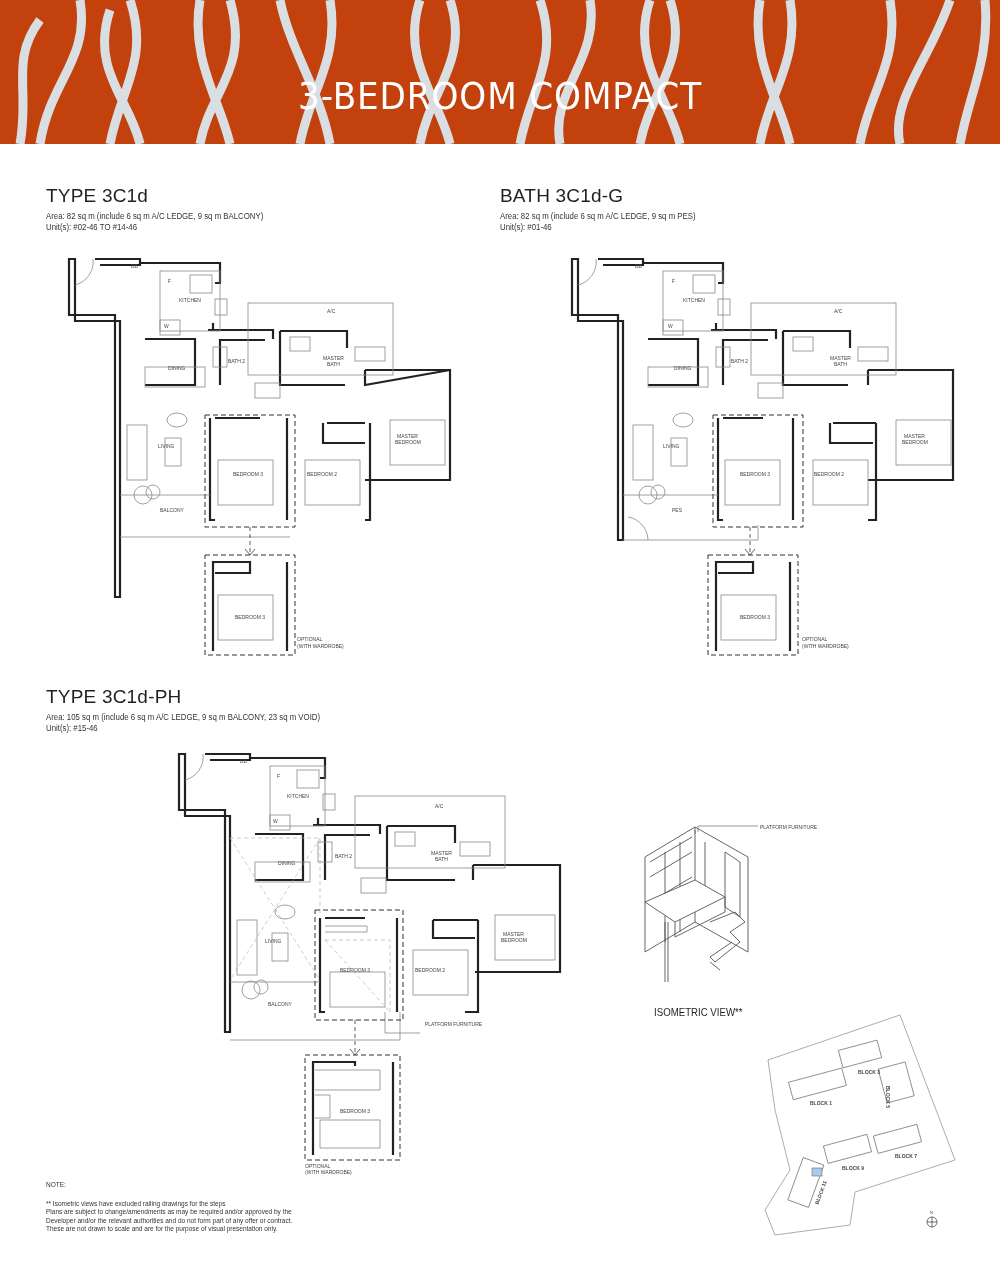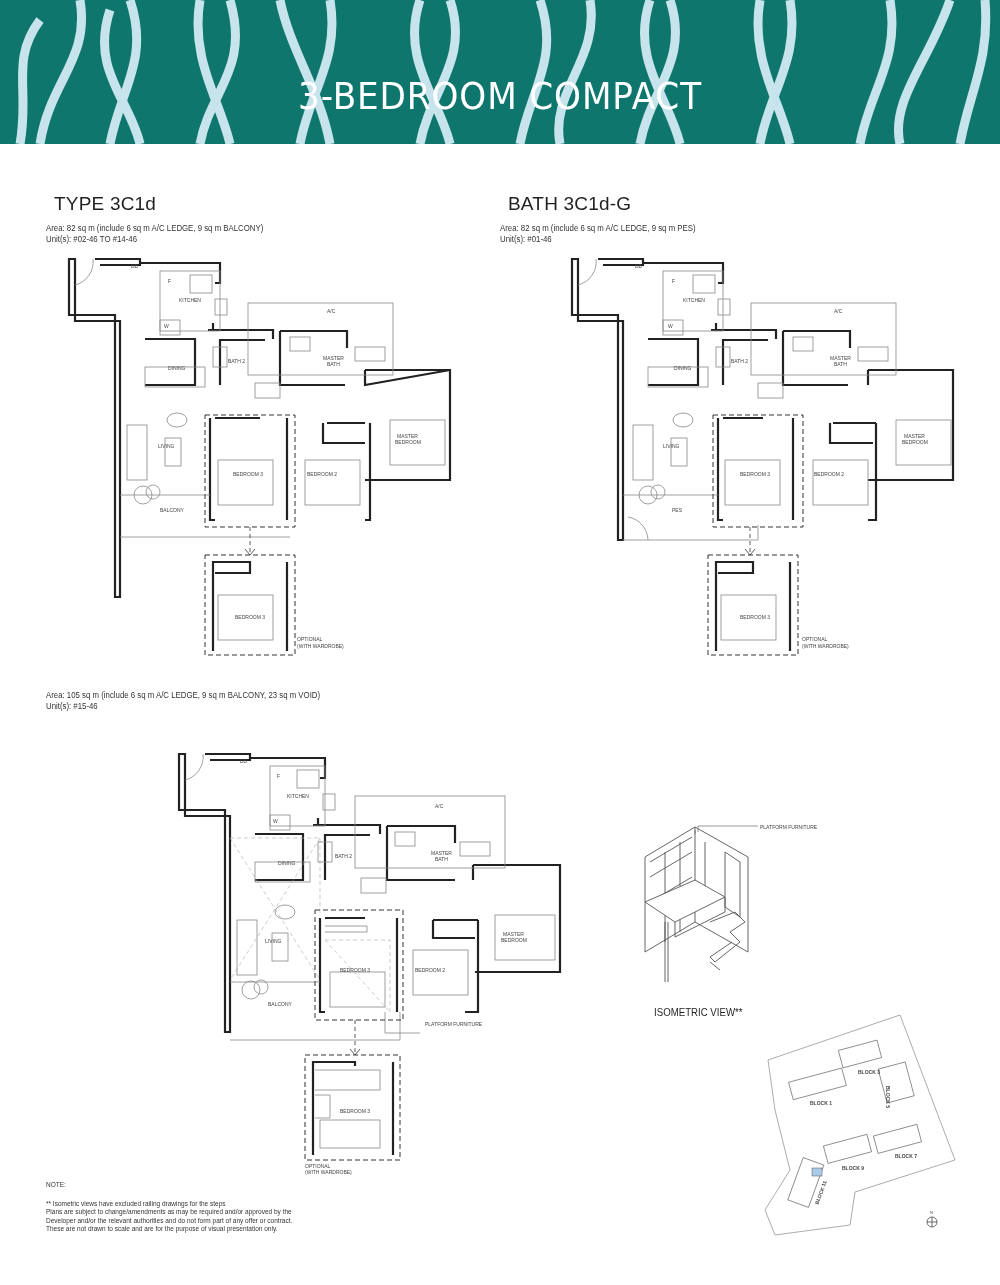--- a/index.html
+++ b/index.html
@@ -1,21 +1,21 @@
 <!DOCTYPE html>
 <html><head>
 <meta charset="utf-8">
 <style>
   html, body { margin:0; padding:0; background:#ffffff; }
   body { width:1000px; height:1285px; position:relative; overflow:hidden; font-family:"Liberation Sans", sans-serif; color:#231f20; }
-  .banner { position:absolute; left:0; top:0; width:1000px; height:144px; background:#0f766e; overflow:hidden; }
+  .banner { position:absolute; left:0; top:0; width:1000px; height:144px; background:#c2410c; overflow:hidden; }
   .banner svg { position:absolute; left:0; top:0; }
   .banner-title { position:absolute; left:0; right:0; top:74px; text-align:center; font-family:"DejaVu Sans", sans-serif; font-size:38px; letter-spacing:1px; color:#ffffff; font-weight:normal; transform:scaleX(0.9); }
   .type-block { position:absolute; }
-  .type-title { font-size:19px; color:#231f20; margin:8px; line-height:22px; letter-spacing:0.2px; }
+  .type-title { font-size:19px; color:#231f20; margin:0; line-height:22px; letter-spacing:0.2px; }
   .type-meta { font-size:8.5px; line-height:11px; color:#333; margin-top:4px; transform:scaleX(0.92); transform-origin:left; white-space:nowrap; }
   .plan { position:absolute; }
   .plan text { font-family:"Liberation Sans", sans-serif; fill:#444; }
   .iso-caption { position:absolute; left:654px; top:1006px; font-size:10.5px; color:#231f20; transform:scaleX(0.92); transform-origin:left; }
   .note { position:absolute; left:46px; top:1181px; font-size:6.5px; color:#333; line-height:8.5px; }
   .note .head { margin-bottom:10px; }
 </style>
 </head>
 <body>
 
@@ -43,20 +43,21 @@
   <div class="type-meta" style="margin-top:0">Unit(s): #02-46 TO #14-46</div>
 </div>
 
 <div class="type-block" style="left:500px; top:185px;">
   <div class="type-title">BATH 3C1d-G</div>
   <div class="type-meta">Area:  82 sq m (include 6 sq m A/C LEDGE, 9 sq m PES)</div>
   <div class="type-meta" style="margin-top:0">Unit(s):  #01-46</div>
 </div>
 
 <div class="type-block" style="left:46px; top:686px;">
+  <div class="type-title">TYPE 3C1d-PH</div>
   <div class="type-meta">Area: 105 sq m (include 6 sq m A/C LEDGE, 9 sq m BALCONY, 23 sq m VOID)</div>
   <div class="type-meta" style="margin-top:0">Unit(s): #15-46</div>
 </div>
 
 <svg class="plan" style="left:65px; top:255px;" width="390" height="410" viewBox="0 0 390 410">
   <g fill="none" stroke="#222" stroke-width="2.2">
     <path d="M4 4 L4 60 L50 60 L50 342 L55 342 L55 66 L10 66 L10 4 Z" fill="#fff"></path>
     <path d="M30 4 L75 4 L75 10 L35 10"></path>
     <path d="M75 8 L155 8 L155 28 L150 28"></path>
     <path d="M148 75 L148 68 M143 75 L208 75 L208 84"></path>

